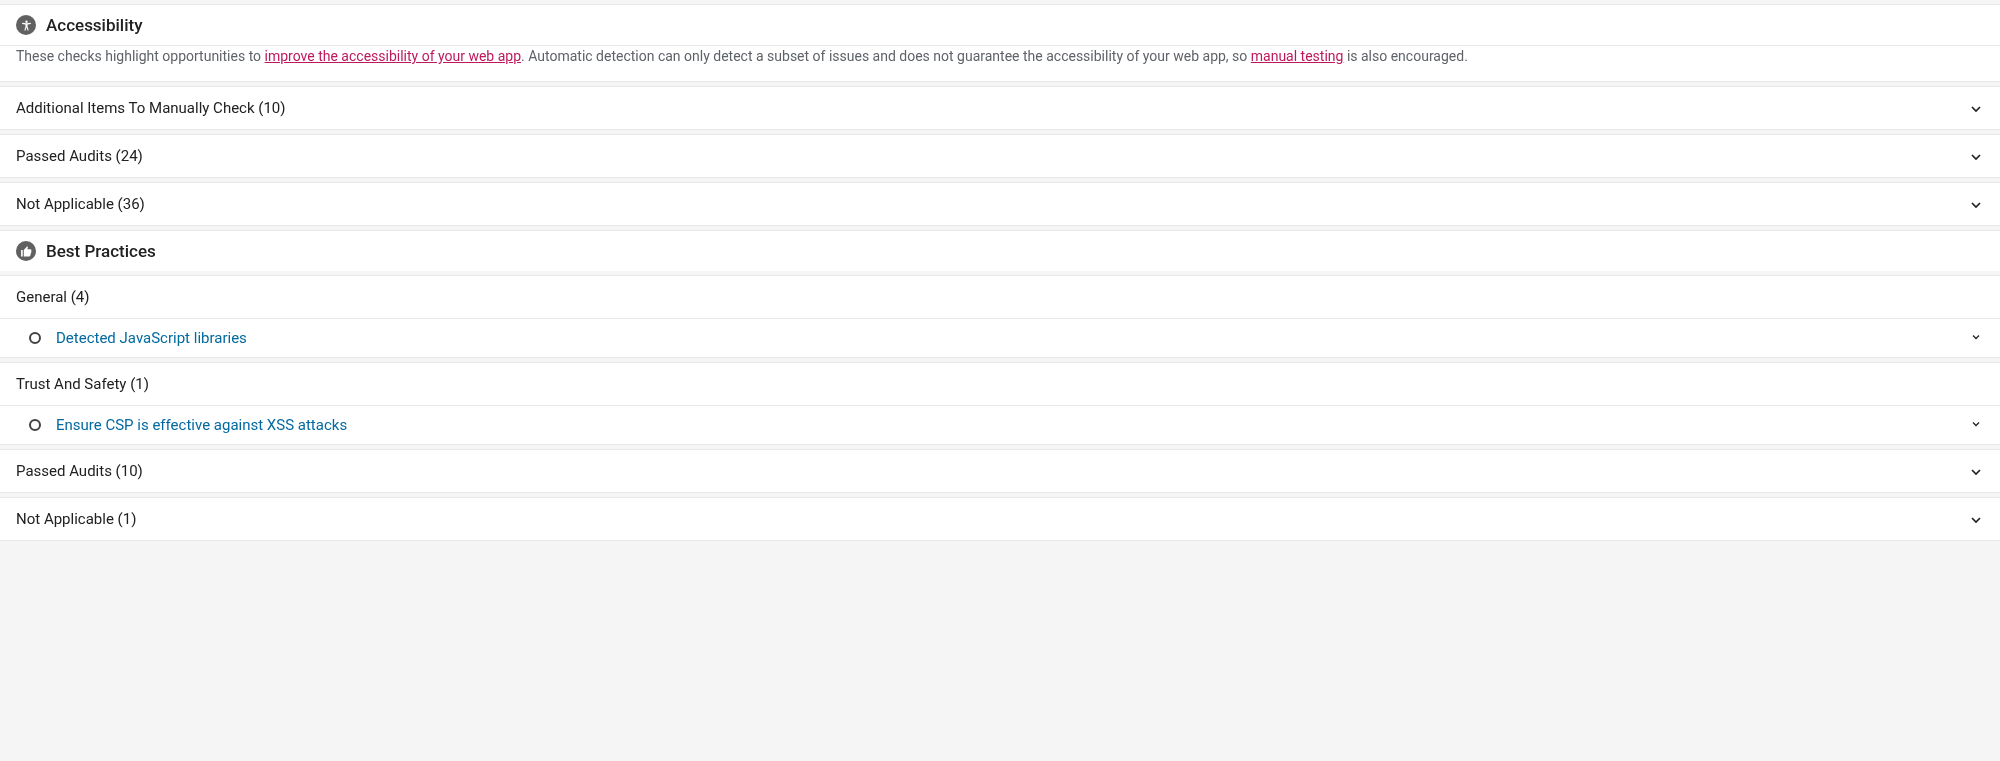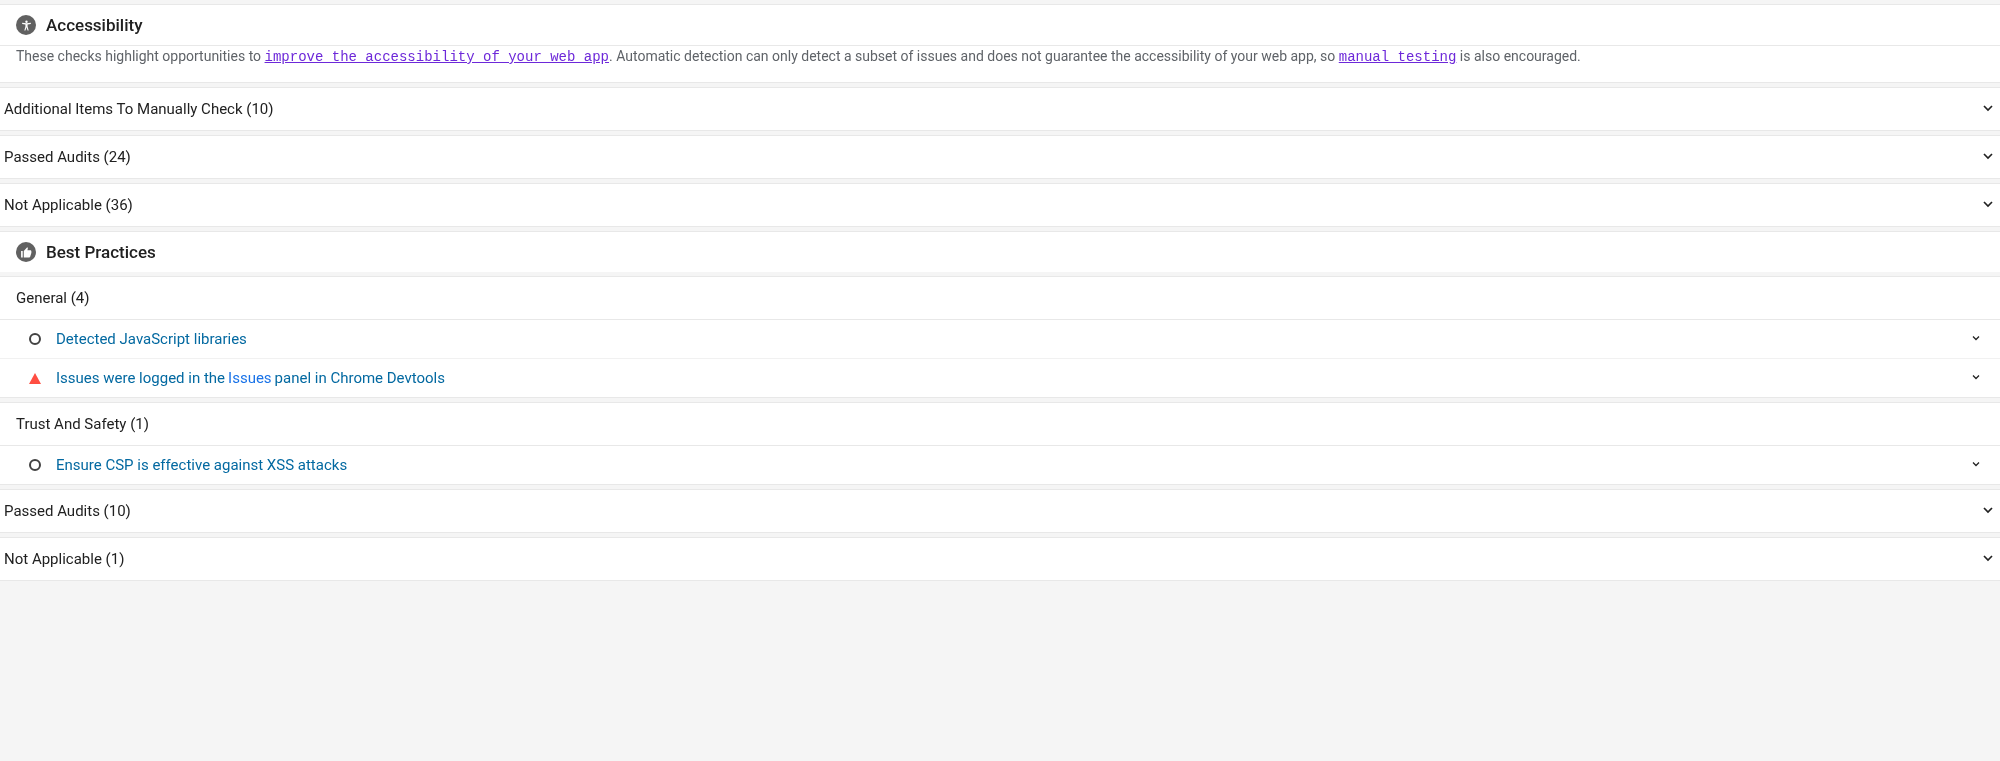--- a/index.html
+++ b/index.html
@@ -43,31 +43,30 @@
   .cat-icon svg {
     width: 13px;
     height: 13px;
     fill: #fff;
   }
   .section-header h2 {
     font-size: 17px;
     font-weight: 500;
   }
   .link {
-    color: #6d28d9;
+    color: #be185d;
     text-decoration: underline;
     cursor: pointer;
-    font-family: Liberation Mono, monospace;
   }
   .group-row {
     display: flex;
-    align-items: flex-start;
+    align-items: flex-end;
     justify-content: space-between;
     background: #fff;
-    padding: 12px 4px;
+    padding: 12px 16px;
     border-top: 1px solid #e8e8e8;
     border-bottom: 1px solid #e8e8e8;
     margin-top: 4px;
     cursor: pointer;
   }
   .group-row .label {
     font-size: 15px;
     color: #212121;
   }
   .chevron {
@@ -214,32 +213,20 @@
   <div class="audit-row">
     <span class="status-icon">
         <span class="status-circle"></span>
       </span>
     <span class="audit-label">Detected JavaScript libraries</span>
     <span class="spacer"></span>
     <span class="chevron-sm"><svg viewBox="0 0 24 24">
           <polyline points="6 9 12 15 18 9"></polyline>
         </svg></span>
   </div>
-  <div class="audit-row">
-    <span class="status-icon">
-        <span class="status-triangle"></span>
-      </span>
-    <span class="audit-label">Issues were logged in the</span>
-    <span class="inline-link">Issues</span>
-    <span class="audit-label">panel in Chrome Devtools</span>
-    <span class="spacer"></span>
-    <span class="chevron-sm"><svg viewBox="0 0 24 24">
-          <polyline points="6 9 12 15 18 9"></polyline>
-        </svg></span>
-  </div>
 </div>
 
 <div class="group-header-sub">
   <span>Trust And Safety (1)</span>
 </div>
 <div class="audits-container">
   <div class="audit-row">
     <span class="status-icon">
         <span class="status-circle"></span>
       </span>

